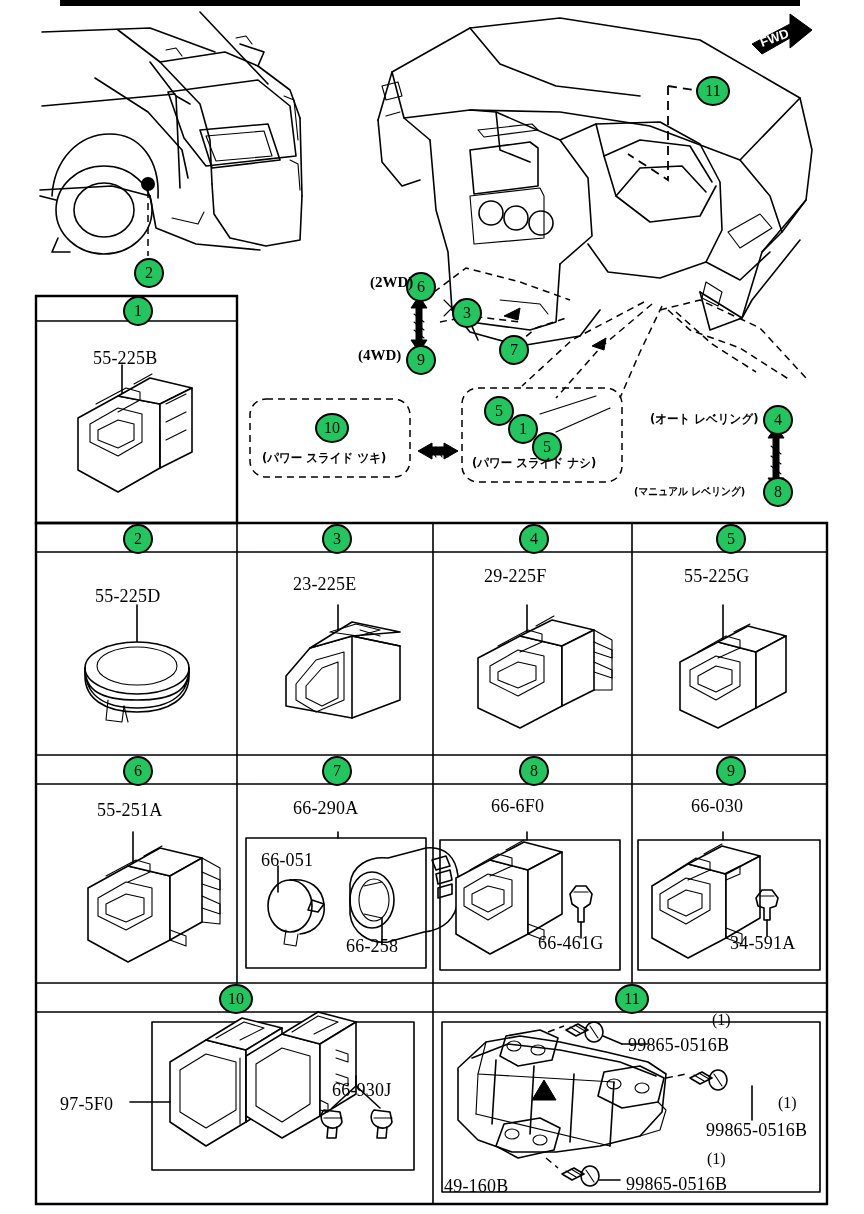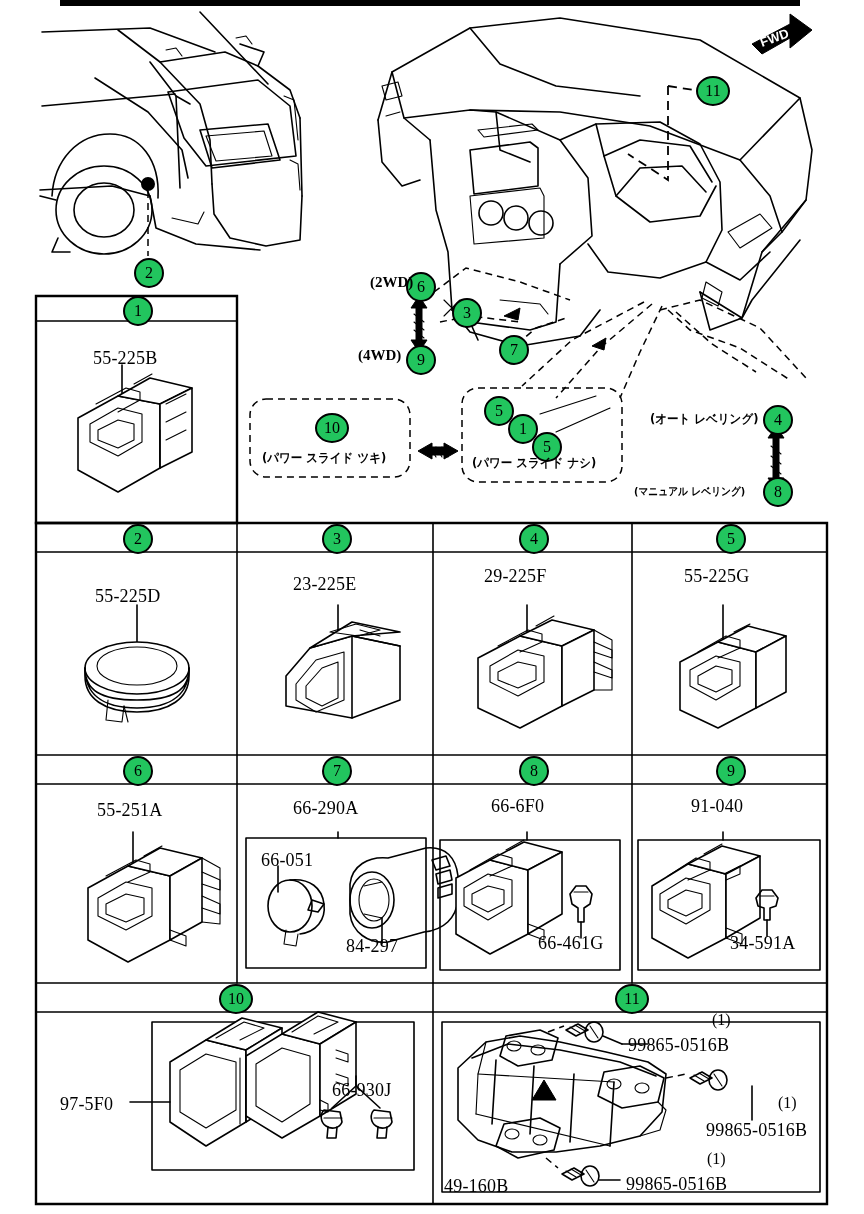--- a/index.html
+++ b/index.html
@@ -446,26 +446,26 @@
   <div class="lbl" style="left:93px;top:348px;">55-225B</div>
 
   <div class="lbl" style="left:95px;top:574px;margin-top:12px;">55-225D</div>
   <div class="lbl" style="left:293px;top:574px;">23-225E</div>
   <div class="lbl" style="left:484px;top:566px;">29-225F</div>
   <div class="lbl" style="left:684px;top:566px;">55-225G</div>
 
   <div class="lbl" style="left:97px;top:800px;text-align:center;">55-251A</div>
   <div class="lbl" style="left:293px;top:798px;">66-290A</div>
   <div class="lbl" style="left:261px;top:850px;">66-051</div>
-  <div class="lbl" style="left:346px;top:936px;">84-297</div>
+  <div class="lbl" style="left:346px;top:936px;">66-258</div>
 
   <div class="lbl" style="left:491px;top:796px;">66-6F0</div>
   <div class="lbl" style="left:538px;top:933px;">66-461G</div>
 
-  <div class="lbl" style="left:691px;top:796px;">91-040</div>
+  <div class="lbl" style="left:691px;top:796px;">66-030</div>
   <div class="lbl" style="left:730px;top:933px;">34-591A</div>
 
   <div class="lbl" style="left:60px;top:1094px;">97-5F0</div>
   <div class="lbl" style="left:332px;top:1080px;">66-930J</div>
 
   <div class="lbl" style="left:444px;top:1176px;">49-160B</div>
 
   <div class="lbl" style="left:628px;top:1035px;">99865-0516B</div>
   <div class="qty" style="left:712px;top:1011px;">(1)</div>
 

